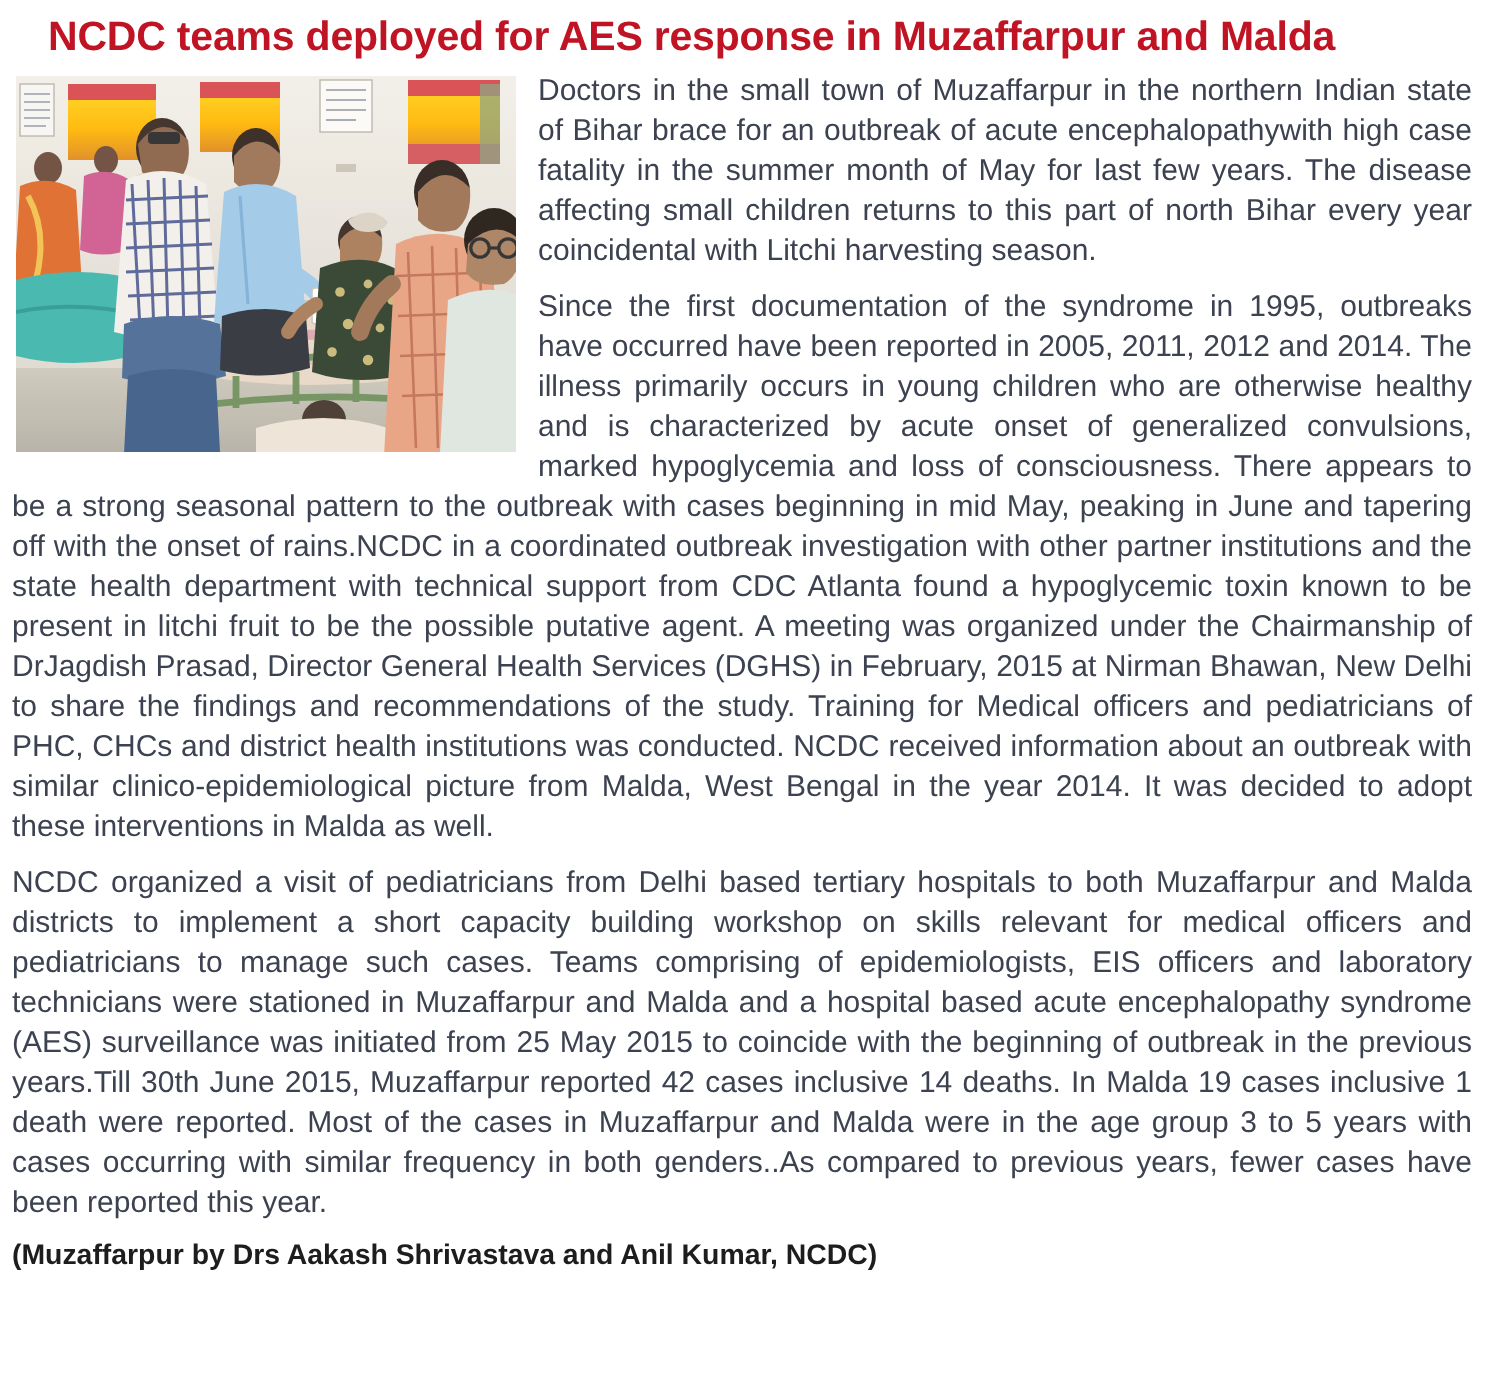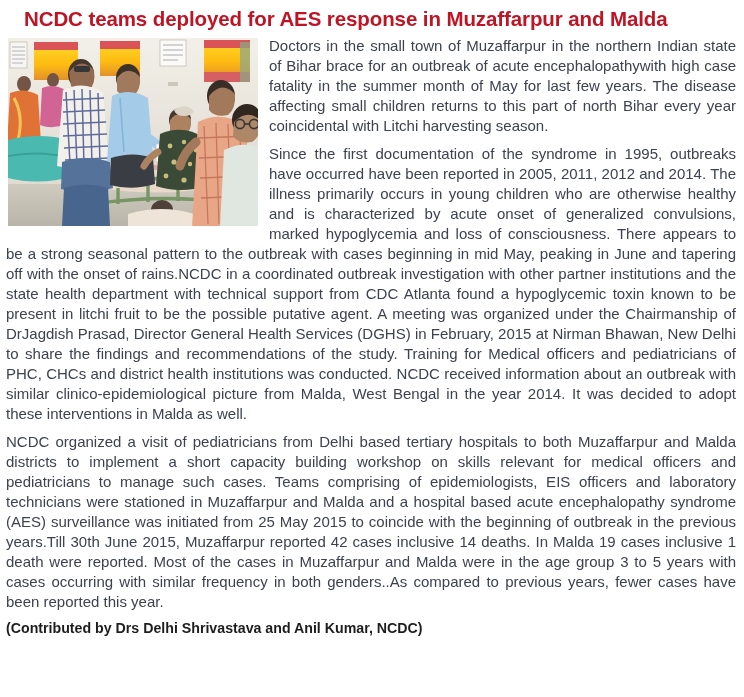--- a/index.html
+++ b/index.html
@@ -229,15 +229,15 @@
 
         <rect x="0" y="0" width="250" height="188" fill="#ffffff" opacity="0.06"></rect>
       </svg>
     </figure>
 
     <p>Doctors in the small town of Muzaffarpur in the northern Indian state of Bihar brace for an outbreak of acute encephalopathywith high case fatality in the summer month of May for last few years. The disease affecting small children returns to this part of north Bihar every year coincidental with Litchi harvesting season.</p>
     <p>Since the first documentation of the syndrome in 1995, outbreaks have occurred have been reported in 2005, 2011, 2012 and 2014. The illness primarily occurs in young children who are otherwise healthy and is characterized by acute onset of generalized convulsions, marked hypoglycemia and loss of consciousness. There appears to be a strong seasonal pattern to the outbreak with cases beginning in mid May, peaking in June and tapering off with the onset of rains.NCDC in a coordinated outbreak investigation with other partner institutions and the state health department with technical support from CDC Atlanta found a hypoglycemic toxin known to be present in litchi fruit to be the possible putative agent. A meeting was organized under the Chairmanship of DrJagdish Prasad, Director General Health Services (DGHS) in February, 2015 at Nirman Bhawan, New Delhi to share the findings and recommendations of the study. Training for Medical officers and pediatricians of PHC, CHCs and district health institutions was conducted. NCDC received information about an outbreak with similar clinico-epidemiological picture from Malda, West Bengal in the year 2014. It was decided to adopt these interventions in Malda as well.</p>
     <p class="last-para">NCDC organized a visit of pediatricians from Delhi based tertiary hospitals to both Muzaffarpur and Malda districts to implement a short capacity building workshop on skills relevant for medical officers and pediatricians to manage such cases. Teams comprising of epidemiologists, EIS officers and laboratory technicians were stationed in Muzaffarpur and Malda and a hospital based acute encephalopathy syndrome (AES) surveillance was initiated from 25 May 2015 to coincide with the beginning of outbreak in the previous years.Till 30th June 2015, Muzaffarpur reported 42 cases inclusive 14 deaths. In Malda 19 cases inclusive 1 death were reported. Most of the cases in Muzaffarpur and Malda were in the age group 3 to 5 years with cases occurring with similar frequency in both genders..As compared to previous years, fewer cases have been reported this year.</p>
   </div>
 
-  <p class="credit-line">(Contributed by Drs Delhi Shrivastava and Anil Kumar, NCDC)</p>
+  <p class="credit-line">(Muzaffarpur by Drs Aakash Shrivastava and Anil Kumar, NCDC)</p>
 
 </div>
 
 </body></html>

